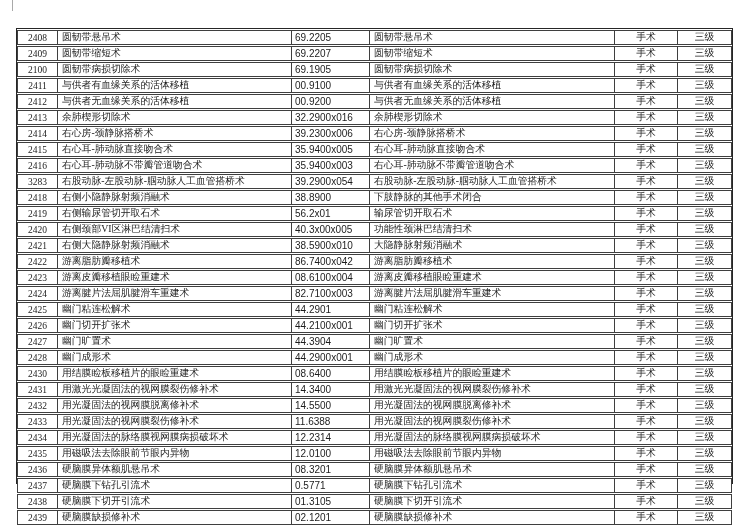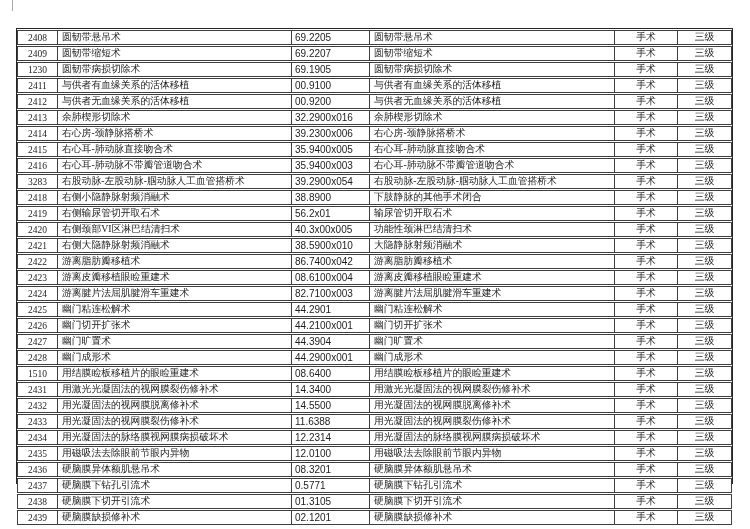--- a/index.html
+++ b/index.html
@@ -88,21 +88,21 @@
           </tr>
           <tr>
             <td class="c-no">2409</td>
             <td class="c-name">圆韧带缩短术</td>
             <td class="c-code">69.2207</td>
             <td class="c-name">圆韧带缩短术</td>
             <td class="c-center">手术</td>
             <td class="c-center">三级</td>
           </tr>
           <tr>
-            <td class="c-no">1230</td>
+            <td class="c-no">2100</td>
             <td class="c-name">圆韧带病损切除术</td>
             <td class="c-code">69.1905</td>
             <td class="c-name">圆韧带病损切除术</td>
             <td class="c-center">手术</td>
             <td class="c-center">三级</td>
           </tr>
           <tr>
             <td class="c-no">2411</td>
             <td class="c-name">与供者有血缘关系的活体移植</td>
             <td class="c-code">00.9100</td>
@@ -240,21 +240,21 @@
           </tr>
           <tr>
             <td class="c-no">2428</td>
             <td class="c-name">幽门成形术</td>
             <td class="c-code">44.2900x001</td>
             <td class="c-name">幽门成形术</td>
             <td class="c-center">手术</td>
             <td class="c-center">三级</td>
           </tr>
           <tr>
-            <td class="c-no">1510</td>
+            <td class="c-no">2430</td>
             <td class="c-name">用结膜睑板移植片的眼睑重建术</td>
             <td class="c-code">08.6400</td>
             <td class="c-name">用结膜睑板移植片的眼睑重建术</td>
             <td class="c-center">手术</td>
             <td class="c-center">三级</td>
           </tr>
           <tr>
             <td class="c-no">2431</td>
             <td class="c-name">用激光光凝固法的视网膜裂伤修补术</td>
             <td class="c-code">14.3400</td>

